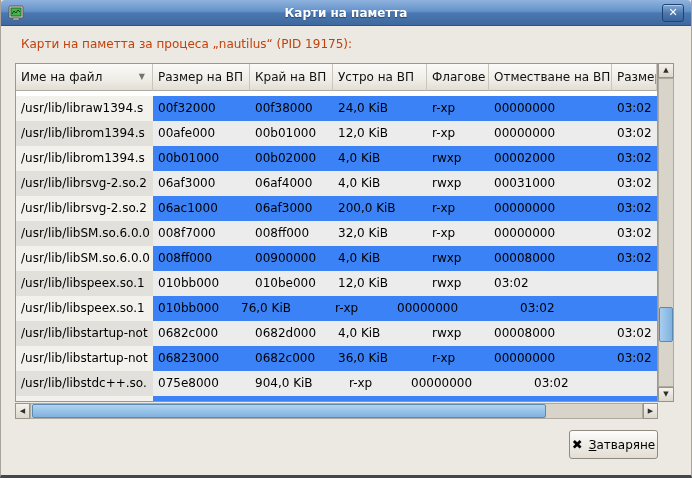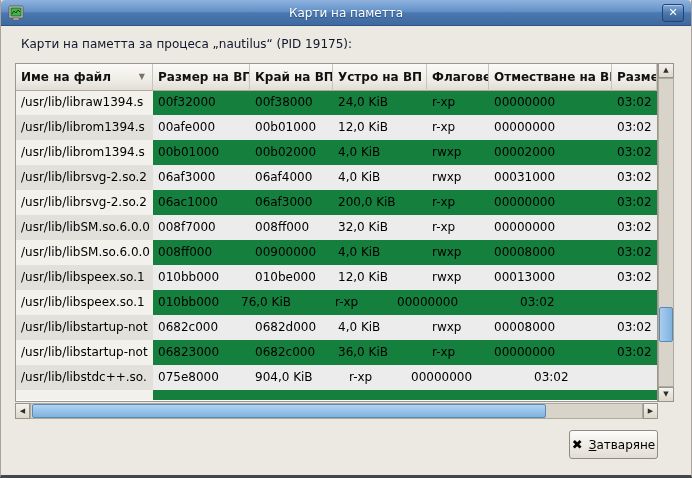--- a/index.html
+++ b/index.html
@@ -11,53 +11,53 @@
   }
   
   .titlebar{
     position:absolute;left:0;top:0;right:0;height:26px;
     background:linear-gradient(180deg,#8fb2de 0%,#6492c9 45%,#4b78b0 52%,#3e699f 100%);
     border-radius:4px 4px 0 0;border-bottom:1px solid #2e5384;box-sizing:border-box;
   }
   .titlebar-icon{position:absolute;left:7px;top:5px;width:16px;height:16px;}
   .title-text{
     position:absolute;left:30px;right:30px;top:6px;text-align:center;
-    color:#fff;font-weight:normal;font-size:12px;text-shadow:0 1px 1px rgba(10,35,70,.55);
+    color:#fff;font-weight:bold;font-size:12px;text-shadow:0 1px 1px rgba(10,35,70,.55);
     white-space:nowrap;overflow:hidden;
   }
   .tb-close{
     position:absolute;right:7px;top:4px;width:22px;height:18px;border-radius:3px;
     background:linear-gradient(180deg,#83a9d6 0%,#4a76ad 55%,#39649c 100%);
     border:1px solid #1f4470;box-sizing:border-box;color:#fff;text-align:center;
     line-height:15px;font-size:11px;font-weight:bold;
     box-shadow:inset 0 1px 0 rgba(255,255,255,.4);cursor:default;
   }
   
-  .heading{position:absolute;left:20px;top:37px;font-size:12px;color:#0f172a;}
+  .heading{position:absolute;left:20px;top:37px;font-size:12px;color:#c2410c;}
   
   .viewport{
     position:absolute;left:14px;top:63px;width:643px;height:339px;
     border:1px solid #9b978e;box-sizing:border-box;background:#fff;overflow:hidden;
   }
-  .header-row{display:flex;height:26px;font-weight:bold;}
+  .header-row{display:flex;height:32px;}
   .hcell{
     box-sizing:border-box;height:27px;padding:6px 4px 0 5px;font-size:12px;color:#111;
     background:linear-gradient(180deg,#fbfaf8 0%,#f0ede7 60%,#e2ded6 100%);
     border-right:1px solid #c9c5bc;border-bottom:1px solid #aeaaa0;
     overflow:hidden;white-space:nowrap;position:relative;cursor:default;
   }
   .hcell.last{flex:1;min-width:0;}
   .sort-icon{position:absolute;right:7px;top:9px;font-size:8px;color:#77736a;line-height:8px;}
   .trow{display:flex;height:25px;}
   .trow.partial{height:10px;}
   .tcell{
     box-sizing:border-box;height:100%;padding:5px 4px 0 5px;font-size:12px;color:#000;
     white-space:nowrap;overflow:hidden;
   }
-  .trow.even{background:#15803d;}
+  .trow.even{background:#3b82f6;}
   .trow.even .col0{background:#f3f1ec;}
   .trow.odd{background:#ececec;}
   .trow.odd .col0{background:#e2e0db;}
   .col0{width:137px;}.col1{width:97px;}.col2{width:83px;}
   .col3{width:94px;}.col4{width:62px;}.col5{width:123px;}
   .col6{flex:1;min-width:0;}
   
   .vscroll{position:absolute;left:657px;top:63px;width:16px;height:339px;}
   .hscroll{position:absolute;left:14px;top:403px;width:643px;height:16px;}
   .trough{
@@ -191,21 +191,20 @@
           <div class="tcell col4">rwxp</div>
           <div class="tcell col5">00008000</div>
           <div class="tcell col6">03:02</div>
         </div>
         <div class="trow odd">
           <div class="tcell col0">/usr/lib/libspeex.so.1</div>
           <div class="tcell col1">010bb000</div>
           <div class="tcell col2">010be000</div>
           <div class="tcell col3">12,0 KiB</div>
           <div class="tcell col4">rwxp</div>
-          <div class="tcell col5">00013000</div>
           <div class="tcell col6">03:02</div>
         </div>
         <div class="trow even">
           <div class="tcell col0">/usr/lib/libspeex.so.1</div>
           <div class="tcell col2">010bb000</div>
           <div class="tcell col3">76,0 KiB</div>
           <div class="tcell col4">r-xp</div>
           <div class="tcell col5">00000000</div>
           <div class="tcell col6">03:02</div>
         </div>

